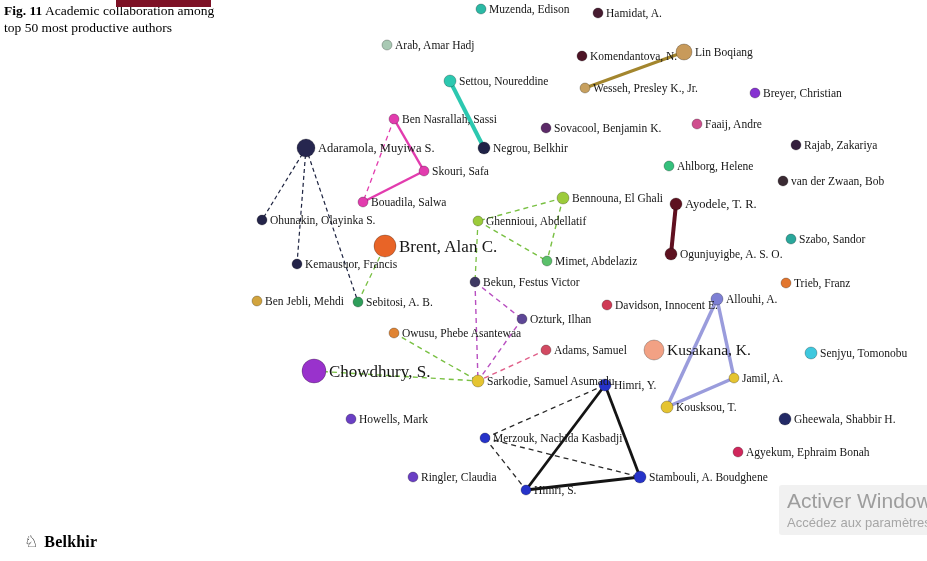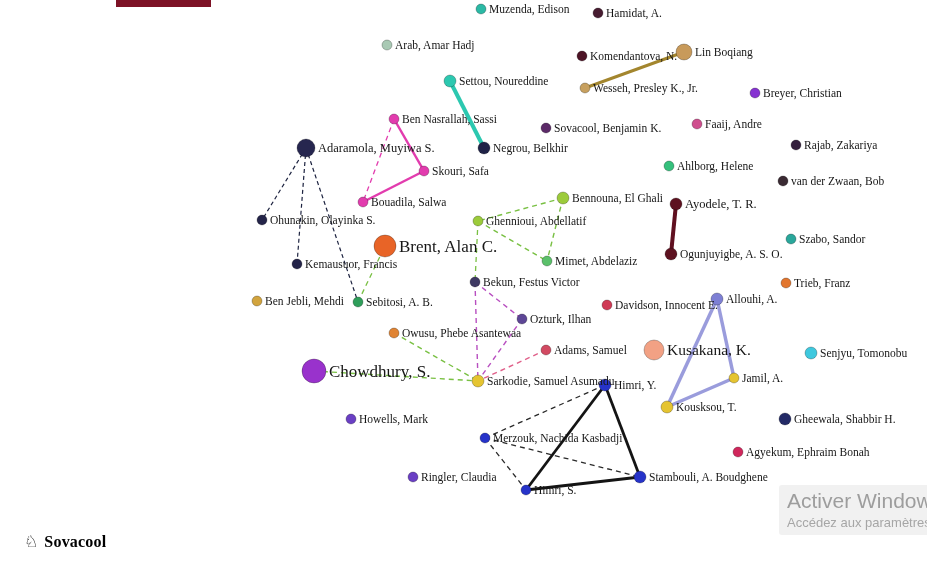--- a/index.html
+++ b/index.html
@@ -16,20 +16,23 @@
   .wm-line2{font-size:13px;line-height:18px;color:#a6a6a6;white-space:nowrap;}
   .publisher{position:absolute;left:24px;top:533px;display:flex;align-items:center;gap:6px;color:#000;}
   .publisher .horse{font-family:"DejaVu Sans",sans-serif;font-size:16px;line-height:16px;}
   .publisher .pname{font-family:"Liberation Serif",serif;font-size:16px;font-weight:600;letter-spacing:0.2px;}
 </style>
 </head>
 <body>
 
 <div class="fig">
 
+  <div class="caption">
+    <span class="fig-label">Fig. 11</span><span> Academic collaboration among top 50 most productive authors</span>
+  </div>
 
   <div class="top-red-bar"></div>
 
   <svg class="net" id="net" width="927" height="561" viewBox="0 0 927 561">
       <line x1="450" y1="81" x2="484" y2="148" stroke="#2cc8b0" stroke-width="4"></line>
       <line x1="684" y1="52" x2="585" y2="88" stroke="#a3862e" stroke-width="3"></line>
       <line x1="676" y1="204" x2="671" y2="254" stroke="#601020" stroke-width="4"></line>
       <line x1="717" y1="299" x2="734" y2="378" stroke="#9a9cdc" stroke-width="3.5"></line>
       <line x1="717" y1="299" x2="667" y2="407" stroke="#9a9cdc" stroke-width="3.5"></line>
       <line x1="734" y1="378" x2="667" y2="407" stroke="#9a9cdc" stroke-width="3.5"></line>
@@ -158,16 +161,16 @@
       <text x="534" y="494.025" fill="#161616" font-size="11.5">Himri, S.</text>
     </svg>
 
   <div class="wm">
     <div class="wm-line1">Activer Windows</div>
     <div class="wm-line2">Accédez aux paramètres</div>
   </div>
 
   <div class="publisher">
     <span class="horse">♘</span>
-    <span class="pname">Sovacool</span>
+    <span class="pname">Belkhir</span>
   </div>
 
 </div>
 
 </body></html>

